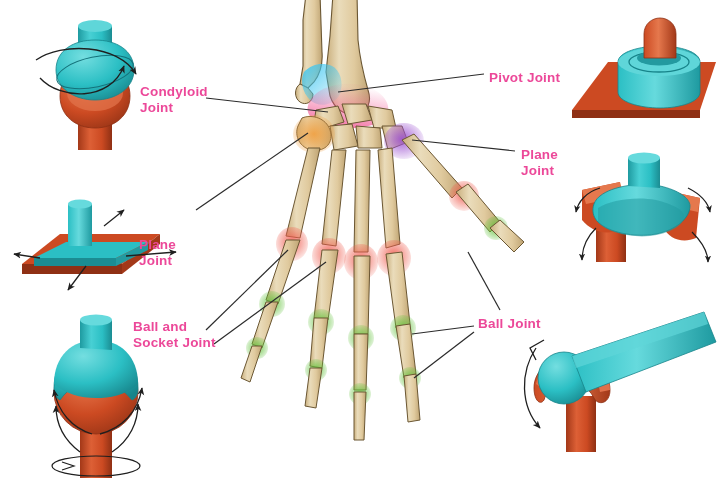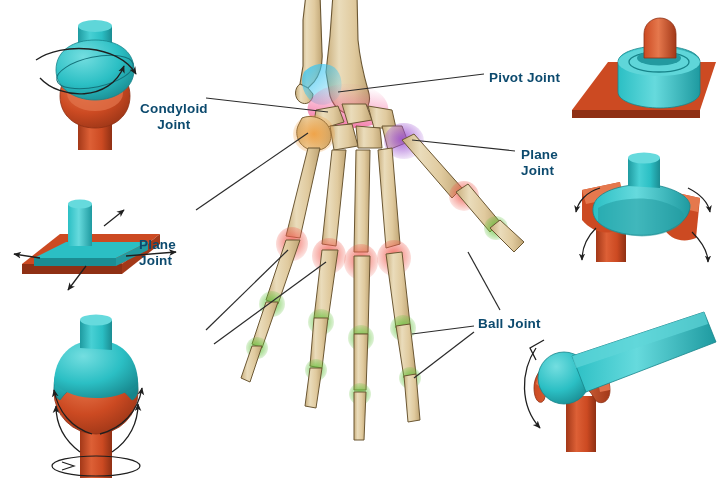--- a/index.html
+++ b/index.html
@@ -12,21 +12,21 @@
     position:relative;
   }
   #stage{position:absolute;left:0;top:0;width:720px;height:480px;}
   #stage svg{position:absolute;left:0;top:0;}
   .lbl{
     position:absolute;
     font-family:"Liberation Sans", sans-serif;
     font-weight:bold;
     font-size:13.5px;
     line-height:15.5px;
-    color:#0c4a6e;
+    color:#ec4899;
     letter-spacing:0.2px;
     white-space:pre;
     -webkit-font-smoothing:antialiased;
   }
 </style>
 </head>
 <body>
 
 <div id="stage">
 
@@ -283,19 +283,20 @@
     <path d="M536,384 C540,368 554,356 572,356 C594,356 610,370 610,390 L600,392
              C598,376 586,366 572,366 C556,366 546,376 544,390 Z" fill="#E0714A"></path>
     <circle cx="564" cy="378" r="26" fill="url(#ballTeal)" stroke="#17848A" stroke-width="0.8"></circle>
     <path d="M572,356 L704,312 L716,342 L586,392 Z" fill="url(#tealV2)" stroke="#17848A" stroke-width="0.8"></path>
     <path d="M572,356 L704,312 L708,324 L576,368 Z" fill="#5FD6D9" opacity="0.7"></path>
     <path d="M536,348 C520,372 520,406 540,428" stroke="#1f1f1f" stroke-width="1.3" fill="none" marker-end="url(#ah)"></path>
     <path d="M544,340 L530,348 L536,360" fill="none" stroke="#1f1f1f" stroke-width="1.3"></path>
   </g>
 </svg>
 
-<div class="lbl" style="left:140px;top:101px;text-align:center;"><span>Condyloid</span><br><span>Joint</span></div>
+<div class="lbl" style="left:140px;top:84px;"><span>Condyloid</span><br><span>Joint</span></div>
 <div class="lbl" style="left:139px;top:197px;margin-top:40px;"><span>Plane</span><br><span>Joint</span></div>
+<div class="lbl" style="left:133px;top:319px;"><span>Ball and</span><br><span>Socket Joint</span></div>
 <div class="lbl" style="left:489px;top:70px;"><span>Pivot Joint</span></div>
 <div class="lbl" style="left:521px;top:147px;"><span>Plane</span><br><span>Joint</span></div>
 <div class="lbl" style="left:478px;top:316px;"><span>Ball Joint</span></div>
 
 </div>
 
 </body></html>

